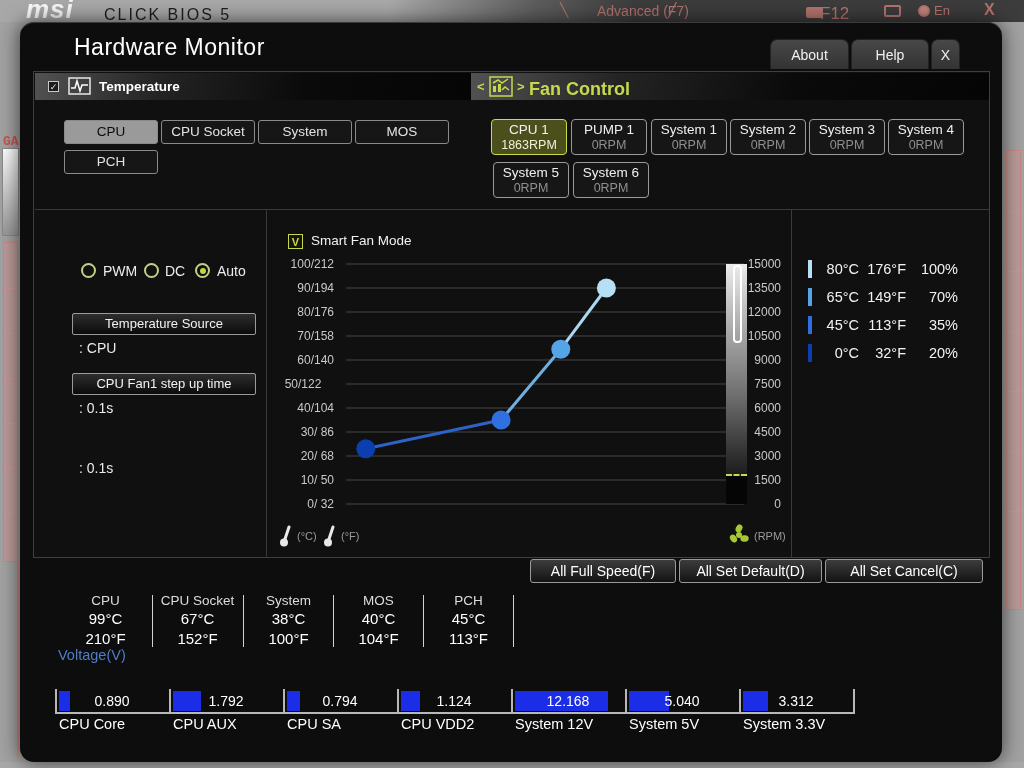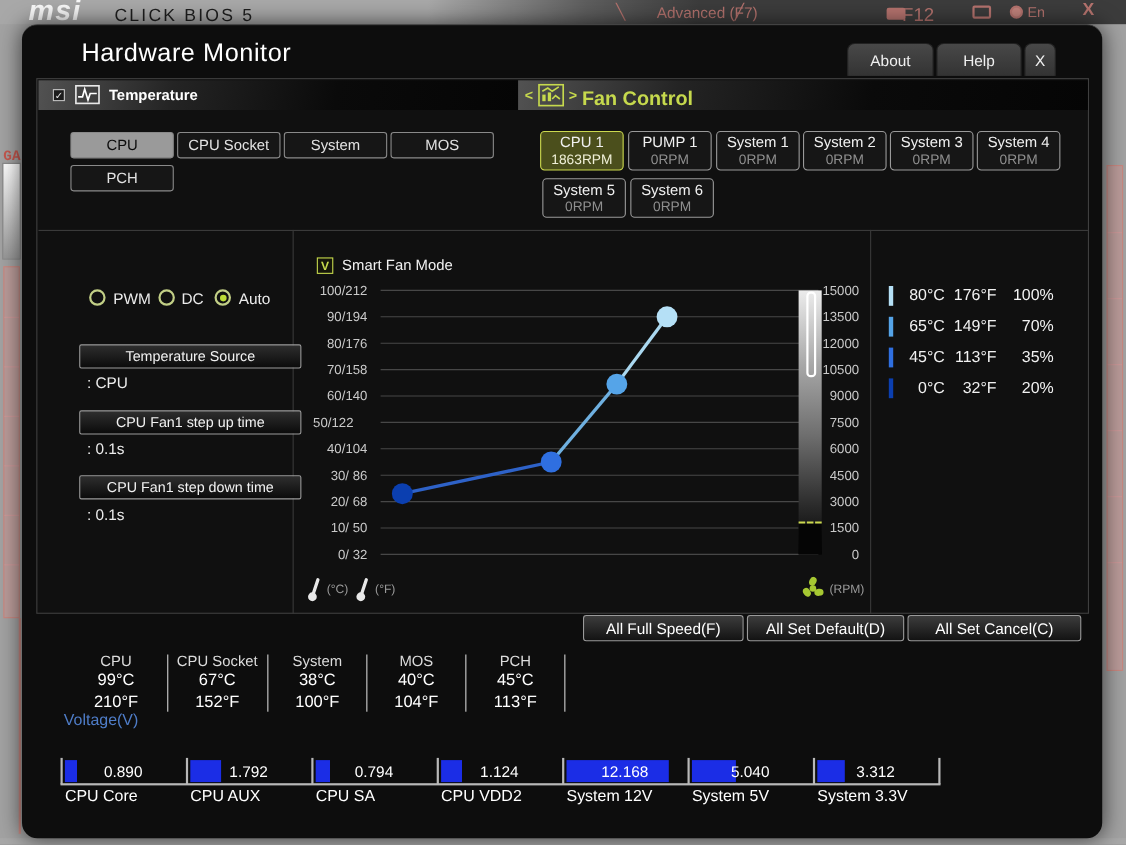--- a/index.html
+++ b/index.html
@@ -73,21 +73,21 @@
 
   .divider-h { left:1px; top:137px; width:954px; height:1px; background:#3a3a3a; }
   .divider-v { width:1px; background:#3a3a3a; }
 
   
   .radio { width:15px; height:15px; border:2px solid #c2cf86; border-radius:50%;
     background:#101010; cursor:pointer; }
   .radio.on::after { content:""; position:absolute; left:2.5px; top:2.5px; width:6px; height:6px;
     border-radius:50%; background:#bbdb36; }
   .radio-label { font-size:14px; color:#ececec; }
-  .field-btn { width:202px; height:22px; border:1px solid #9a9a9a; border-radius:2px;
+  .field-btn { width:184px; height:22px; border:1px solid #9a9a9a; border-radius:2px;
     background:linear-gradient(#2e2e2e,#0b0b0b); color:#f2f2f2; font-size:13px;
     text-align:center; line-height:20px; cursor:pointer; }
   .field-val { font-size:14px; color:#ececec; }
 
   
   #sfm-check { left:254px; top:162px; width:15px; height:15px; border:1px solid #c6d94d;
     background:#15150a; color:#c6d94d; font-size:11px; font-weight:700; text-align:center;
     line-height:14px; cursor:pointer; }
   #sfm-label { left:277px; top:161px; font-size:13.5px; color:#f2f2f2; }
   .axis-col div { position:absolute; height:16px; line-height:16px; font-size:12px; color:#c9c9c9; }
@@ -246,21 +246,20 @@
       <div class="abs radio-label" style="left:69px;top:191px">PWM</div>
       <div class="abs radio" style="left:110px;top:191px"></div>
       <div class="abs radio-label" style="left:131px;top:191px">DC</div>
       <div class="abs radio on" style="left:161px;top:191px"></div>
       <div class="abs radio-label" style="left:183px;top:191px">Auto</div>
 
       <div class="abs field-btn" style="left:38px;top:241px">Temperature Source</div>
       <div class="abs field-val" style="left:45px;top:268px">: CPU</div>
       <div class="abs field-btn" style="left:38px;top:301px">CPU Fan1 step up time</div>
       <div class="abs field-val" style="left:45px;top:328px">: 0.1s</div>
-      <div class="abs field-btn" style="left:38px;top:360px">CPU Fan1 step down time</div>
       <div class="abs field-val" style="left:45px;top:388px">: 0.1s</div>
 
       <div id="sfm-check" class="abs">V</div>
       <div id="sfm-label" class="abs">Smart Fan Mode</div>
 
       <div id="y-left" class="abs axis-col">
           <div style="top: 0px; width: 100%;">100/212</div>
           <div style="top: 24px; width: 100%;">90/194</div>
           <div style="top: 48px; width: 100%;">80/176</div>
           <div style="top: 72px; width: 100%;">70/158</div>

